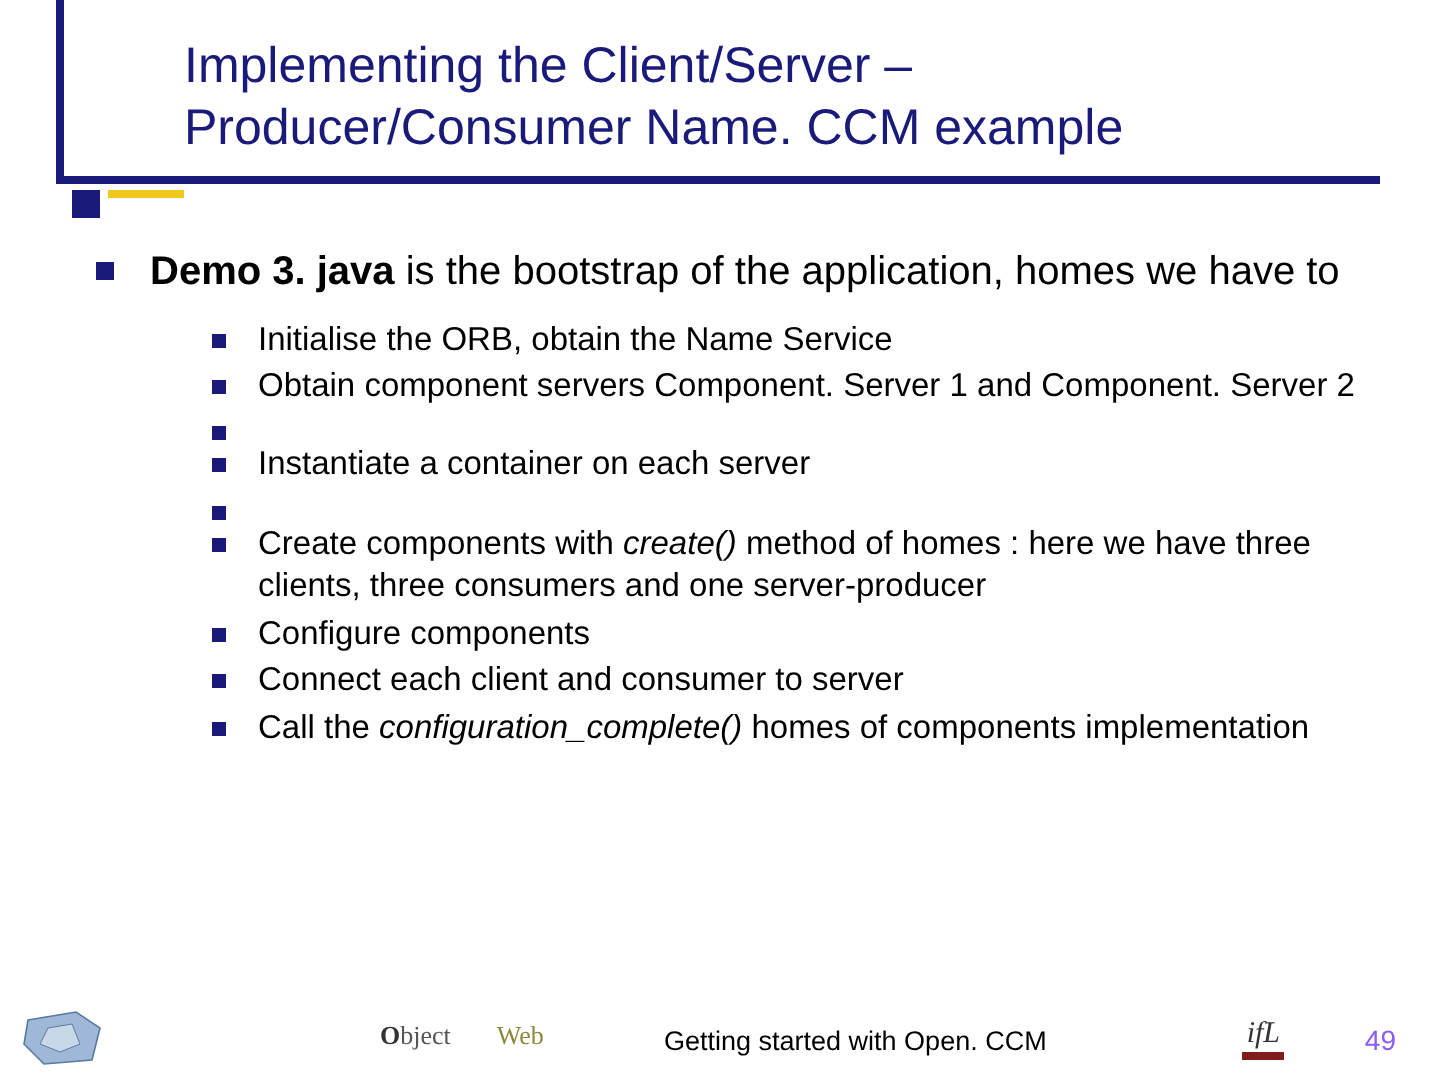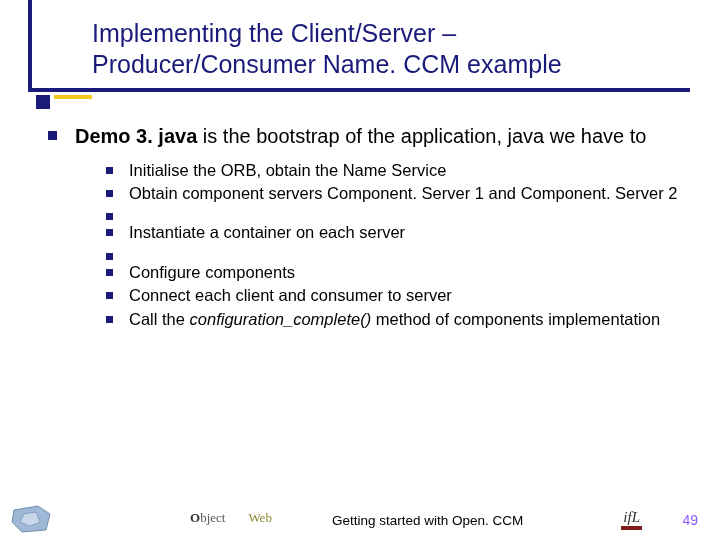--- a/index.html
+++ b/index.html
@@ -170,21 +170,21 @@
 
   <div class="title">
     <span>Implementing the Client/Server –</span><br>
     <span>Producer/Consumer Name. CCM example</span>
   </div>
 
   <div class="content">
     <div class="lvl1">
       <div class="bullet"></div>
       <div class="txt">
-        <span class="bold">Demo 3. java</span><span> is the bootstrap of the application, java we have to</span>
+        <span class="bold">Demo 3. java</span><span> is the bootstrap of the application, homes we have to</span>
       </div>
     </div>
 
     <div class="sublist">
       <div class="lvl2">
         <div class="bullet"></div>
         <div class="txt">Initialise the ORB, obtain the Name Service</div>
       </div>
       <div class="lvl2">
         <div class="bullet"></div>
@@ -195,30 +195,36 @@
       </div>
       <div class="lvl2">
         <div class="bullet"></div>
         <div class="txt">Instantiate a container on each server</div>
       </div>
       <div class="lvl2">
         <div class="bullet"></div>
       </div>
       <div class="lvl2">
         <div class="bullet"></div>
+        <div class="txt">
+          <span>Create components with </span><span class="italic">create()</span><span> method of homes : here we have three clients, three consumers and one server-producer</span>
+        </div>
+      </div>
+      <div class="lvl2">
+        <div class="bullet"></div>
         <div class="txt">Configure components</div>
       </div>
       <div class="lvl2">
         <div class="bullet"></div>
         <div class="txt">Connect each client and consumer to server</div>
       </div>
       <div class="lvl2">
         <div class="bullet"></div>
         <div class="txt">
-          <span>Call the </span><span class="italic">configuration_complete()</span><span> method of components implementation</span>
+          <span>Call the </span><span class="italic">configuration_complete()</span><span> homes of components implementation</span>
         </div>
       </div>
     </div>
   </div>
 
   <div class="footer">
     <div class="footer-logo-left">
       <svg viewBox="0 0 44 30">
         <polygon points="4,6 28,2 40,10 36,26 12,28 2,18" fill="#9fb8d8" stroke="#5a7aa0" stroke-width="0.8"></polygon>
         <polygon points="14,10 26,8 30,18 20,22 10,18" fill="#c9d8e8" stroke="#5a7aa0" stroke-width="0.5"></polygon>

